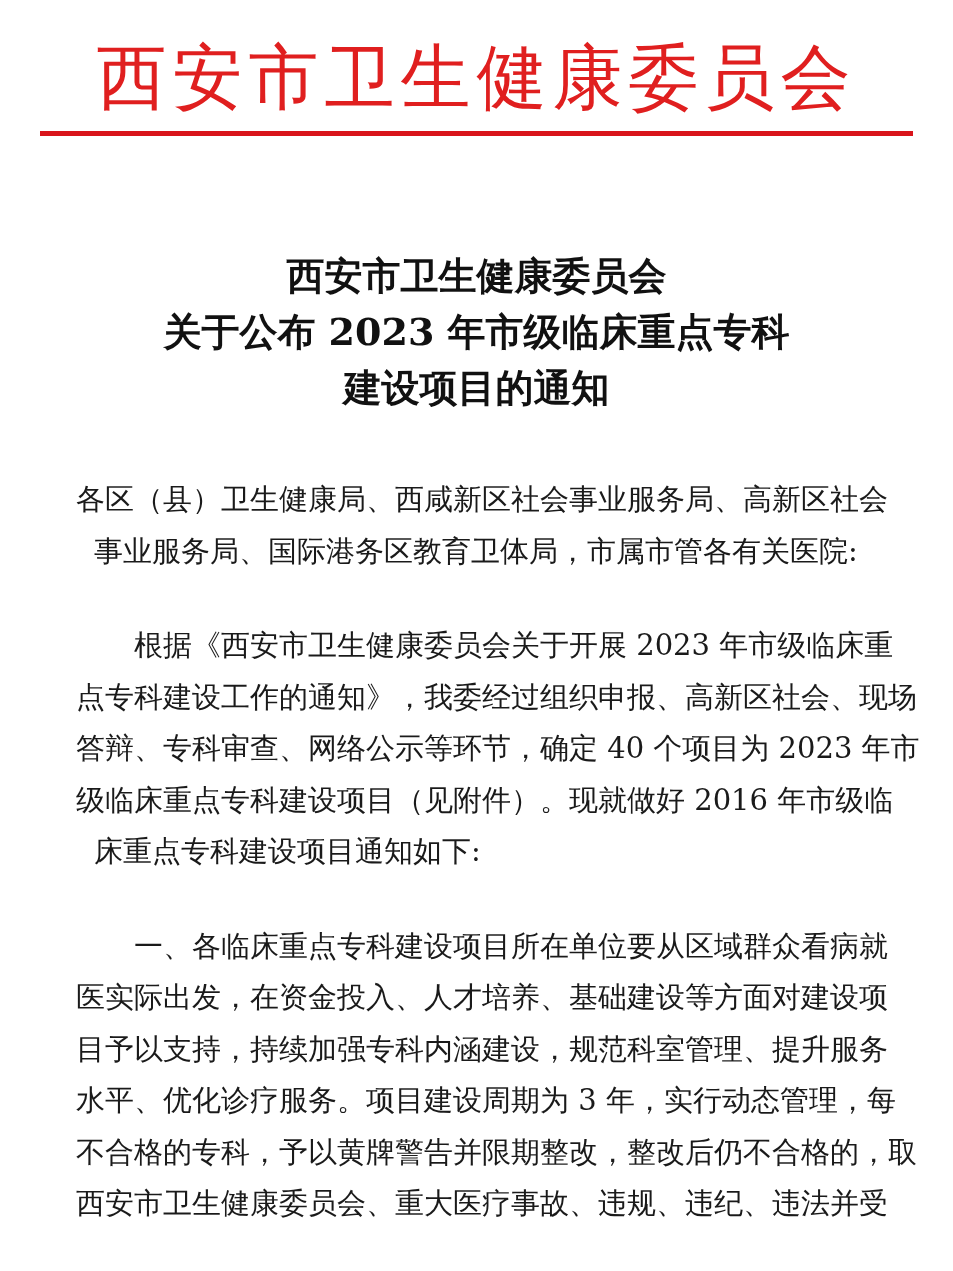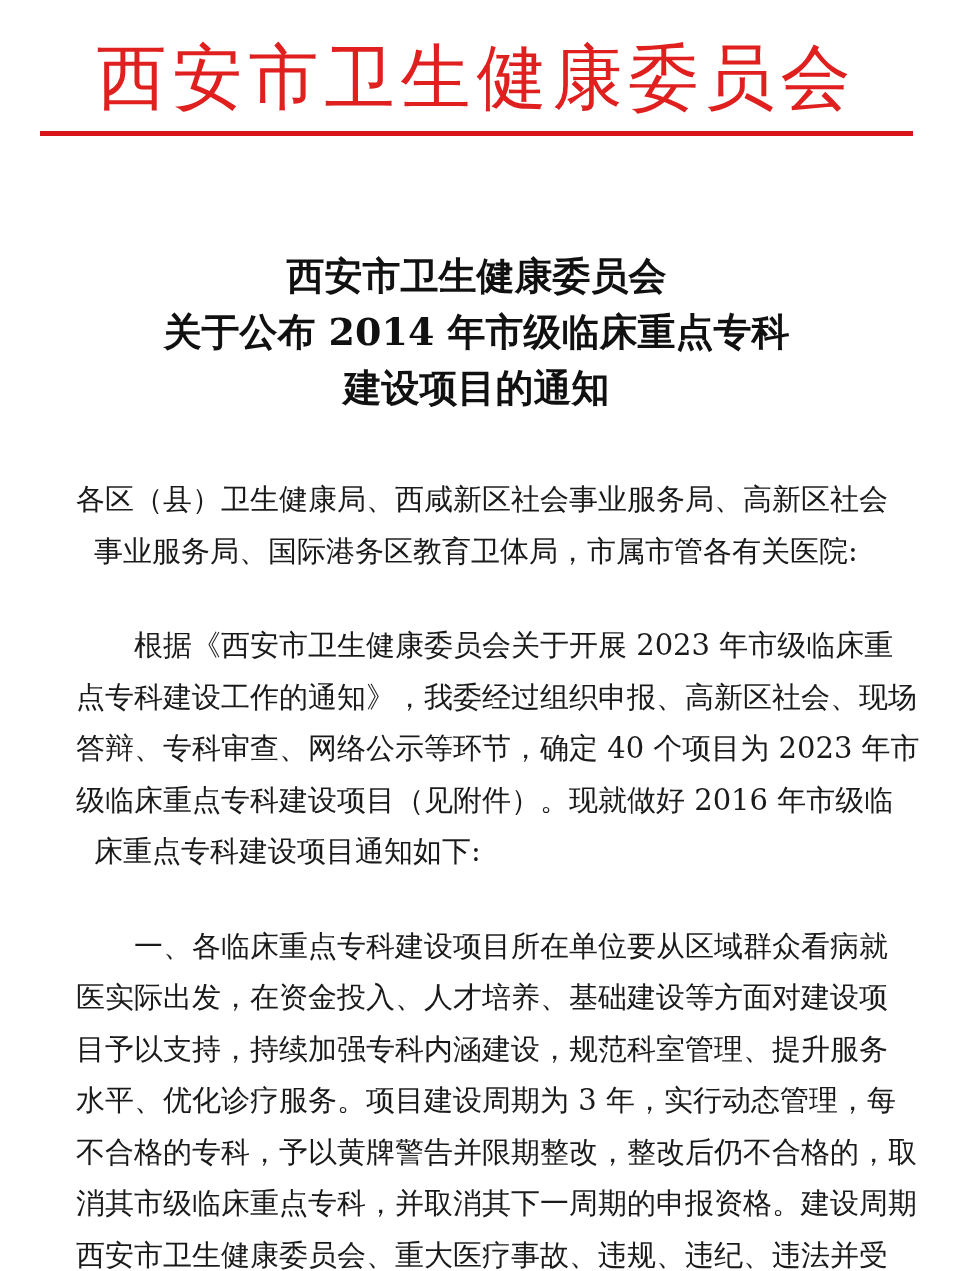--- a/index.html
+++ b/index.html
@@ -30,21 +30,21 @@
   .indent { padding-left: 58px; margin-top: 43px; }
 </style>
 </head>
 <body>
 
 <div class="letterhead">西安市卫生健康委员会</div>
 <div class="red-rule"></div>
 
 <div class="doc-title">
   <div>西安市卫生健康委员会</div>
-  <div>关于公布 2014 年市级临床重点专科</div>
+  <div>关于公布 2023 年市级临床重点专科</div>
   <div>建设项目的通知</div>
 </div>
 
 <div class="body-text">
   <div>
     <div class="line">各区（县）卫生健康局、西咸新区社会事业服务局、高新区社会</div>
     <div class="line last">事业服务局、国际港务区教育卫体局，市属市管各有关医院:</div>
   </div>
   <div>
     <div class="line indent">根据《西安市卫生健康委员会关于开展 2023 年市级临床重</div>
@@ -52,16 +52,15 @@
     <div class="line">答辩、专科审查、网络公示等环节，确定 40 个项目为 2023 年市</div>
     <div class="line">级临床重点专科建设项目（见附件）。现就做好 2016 年市级临</div>
     <div class="line last">床重点专科建设项目通知如下:</div>
   </div>
   <div>
     <div class="line indent">一、各临床重点专科建设项目所在单位要从区域群众看病就</div>
     <div class="line">医实际出发，在资金投入、人才培养、基础建设等方面对建设项</div>
     <div class="line">目予以支持，持续加强专科内涵建设，规范科室管理、提升服务</div>
     <div class="line">水平、优化诊疗服务。项目建设周期为 3 年，实行动态管理，每</div>
     <div class="line">不合格的专科，予以黄牌警告并限期整改，整改后仍不合格的，取</div>
-    <div class="line">消其市级临床重点专科，并取消其下一周期的申报资格。建设周期</div>
     <div class="line">西安市卫生健康委员会、重大医疗事故、违规、违纪、违法并受</div>
   </div>
 </div>
 
 </body></html>

